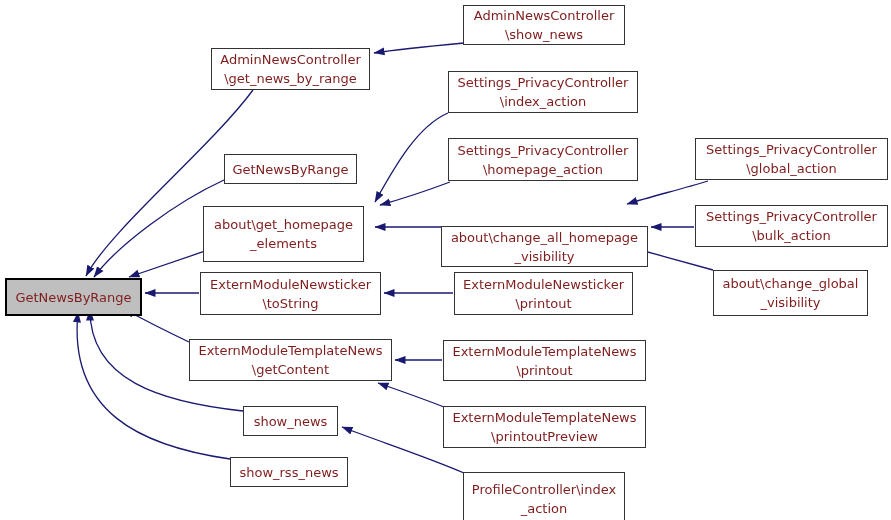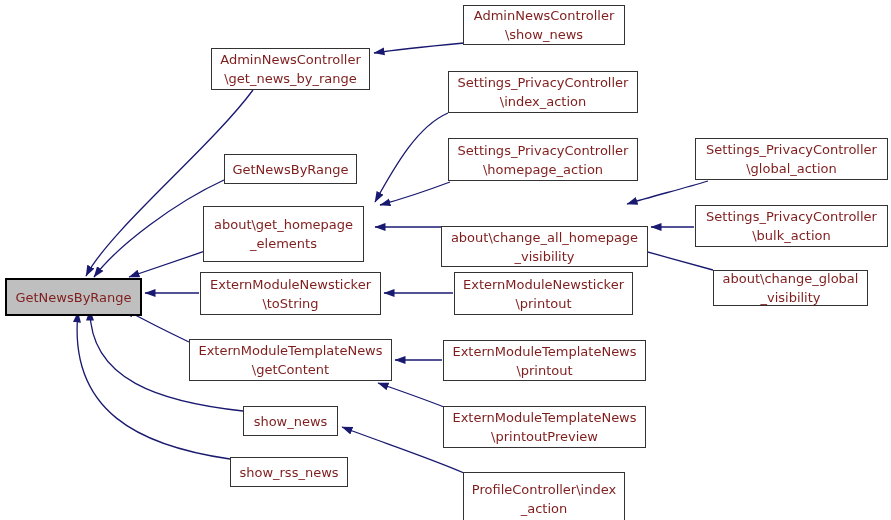--- a/index.html
+++ b/index.html
@@ -101,21 +101,21 @@
 _elements</div>
       <div class="node" style="left: 441px; top: 206px; width: 207px; height: 41px; margin-top: 20px;">about\change_all_homepage
 _visibility</div>
       <div class="node" style="left: 695px; top: 205px; width: 193px; height: 42px;">Settings_PrivacyController
 \bulk_action</div>
       <div class="node highlight" style="left: 5px; top: 278px; width: 137px; height: 38px;">GetNewsByRange</div>
       <div class="node" style="left: 200px; top: 272px; width: 181px; height: 43px;">ExternModuleNewsticker
 \toString</div>
       <div class="node" style="left: 454px; top: 272px; width: 179px; height: 43px;">ExternModuleNewsticker
 \printout</div>
-      <div class="node" style="left: 713px; top: 270px; width: 155px; height: 36px;">about\change_global
+      <div class="node" style="left: 713px; top: 270px; width: 155px; height: 46px;">about\change_global
 _visibility</div>
       <div class="node" style="left: 189px; top: 339px; width: 203px; height: 42px;">ExternModuleTemplateNews
 \getContent</div>
       <div class="node" style="left: 443px; top: 340px; width: 203px; height: 41px;">ExternModuleTemplateNews
 \printout</div>
       <div class="node" style="left: 243px; top: 406px; width: 95px; height: 25px;">show_news</div>
       <div class="node" style="left: 443px; top: 406px; width: 203px; height: 42px;">ExternModuleTemplateNews
 \printoutPreview</div>
       <div class="node" style="left: 230px; top: 457px; width: 118px; height: 27px;">show_rss_news</div>
       <div class="node" style="left: 463px; top: 472px; width: 162px; height: 54px;">ProfileController\index

